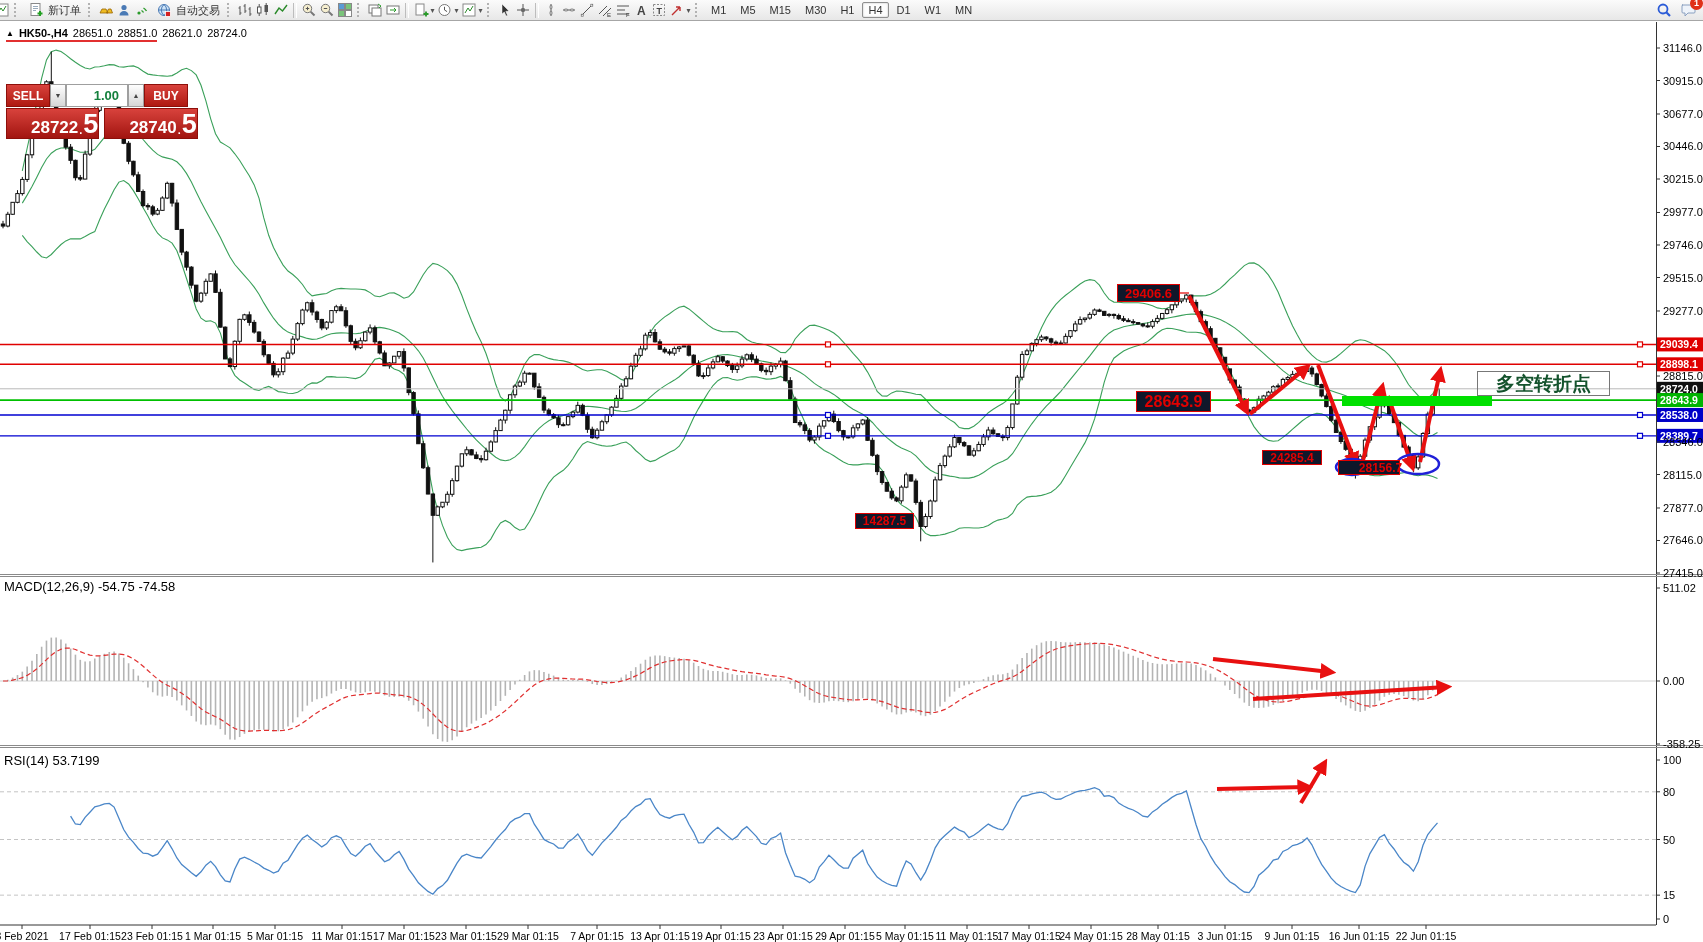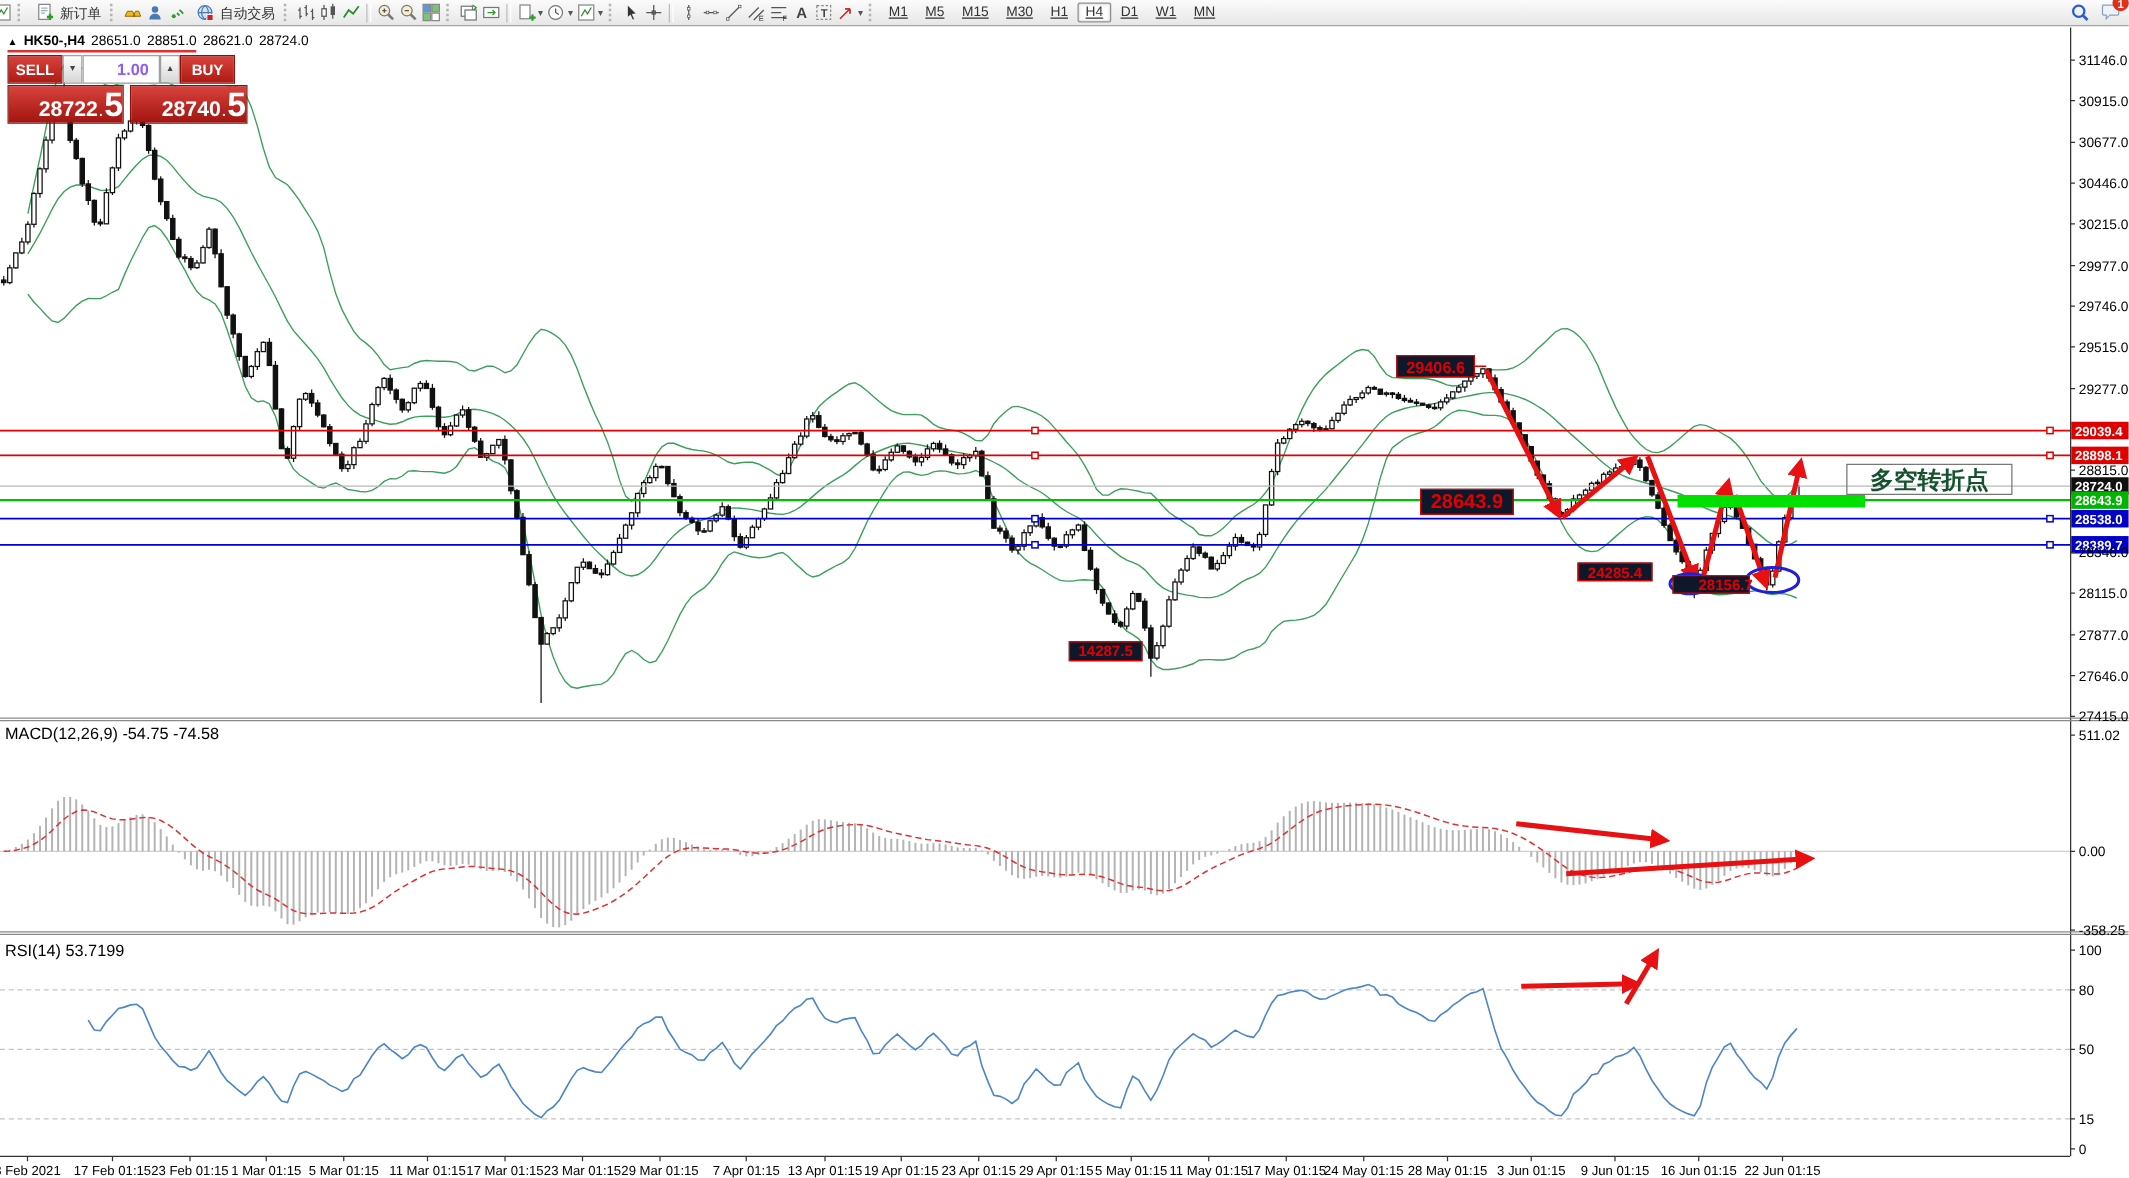--- a/index.html
+++ b/index.html
@@ -20,26 +20,26 @@
   .tf.active{background:#fdfdfd;border:1px solid #8f8f8f;box-shadow:inset 0 0 2px #bbb;}
   .badge{position:absolute;top:-4px;right:-6px;background:#e03018;color:#fff;border-radius:50%;
     width:13px;height:13px;font-size:9px;font-weight:bold;display:flex;align-items:center;justify-content:center;}
   .bubble-wrap{position:relative;}
   
   .ohlc{position:absolute;left:6px;top:27px;z-index:30;font-size:11px;color:#000;display:flex;gap:5px;align-items:center;}
   .ohlc .tri{font-size:8px;}
   .sym-underline{position:absolute;left:6px;top:40px;width:151px;height:2px;background:#e23030;z-index:30;}
   
   .trade{position:absolute;left:6px;top:44px;width:182px;z-index:32;}
-  .trow1{display:flex;height:23px;}
+  .trow1{display:flex;height:23px;margin-top:40px;}
   .sellbtn,.buybtn{width:42px;background:linear-gradient(#d8423c,#af1a12);color:#fff;font-weight:bold;
      font-size:12px;display:flex;align-items:center;justify-content:center;border:1px solid #8d0f0a;}
   .spin{width:14px;background:linear-gradient(#fefefe,#d6d6d6);border:1px solid #9f9f9f;color:#444;
      font-size:7px;display:flex;align-items:center;justify-content:center;}
-  .vol{flex:1;background:#fff;border:1px solid #9f9f9f;font-size:13px;font-weight:bold;color:#8b5cf6;
+  .vol{flex:1;background:#fff;border:1px solid #9f9f9f;font-size:13px;font-weight:bold;color:#15803d;
      display:flex;align-items:center;justify-content:flex-end;padding-right:8px;}
   .trow2{display:flex;height:31px;margin-top:1px;gap:5px;}
   .pcell{flex:1;background:linear-gradient(#d8423c,#a21510);color:#fff;display:flex;align-items:flex-end;
      justify-content:center;font-weight:bold;border:1px solid #8d0f0a;padding-bottom:2px;}
   .pmain{font-size:17px;line-height:17px;margin-left:24px;}
   .pdot{font-size:11px;line-height:11px;margin:0 1px;}
   .psup{font-size:27px;line-height:23px;}
   
   .ilabel{position:absolute;left:4px;font-size:13px;color:#000;z-index:8;}
   .alabel{position:absolute;border:1px solid #e00000;color:#e00000;font-weight:bold;background:#0f172a;
@@ -232,21 +232,21 @@
         <text x="5.5" y="11.5" font-size="9" font-weight="bold" fill="#444">T</text>
       </svg>
     </span>
     <span class="ic" style="width: 24px;">
       <svg width="16" height="16" viewBox="0 0 16 16">
         <path d="M3 13L11 5M11 5h-4M11 5v4" stroke="#c03030" fill="none" stroke-width="1.4"></path>
       </svg>
       <span class="dd">▾</span>
     </span>
     <span class="grip"></span>
-    <span style="display: flex; text-decoration: underline;">
+    <span style="display: flex;">
       <span class="tf">M1</span>
       <span class="tf">M5</span>
       <span class="tf">M15</span>
       <span class="tf">M30</span>
       <span class="tf">H1</span>
       <span class="tf active">H4</span>
       <span class="tf">D1</span>
       <span class="tf">W1</span>
       <span class="tf">MN</span>
     </span>

